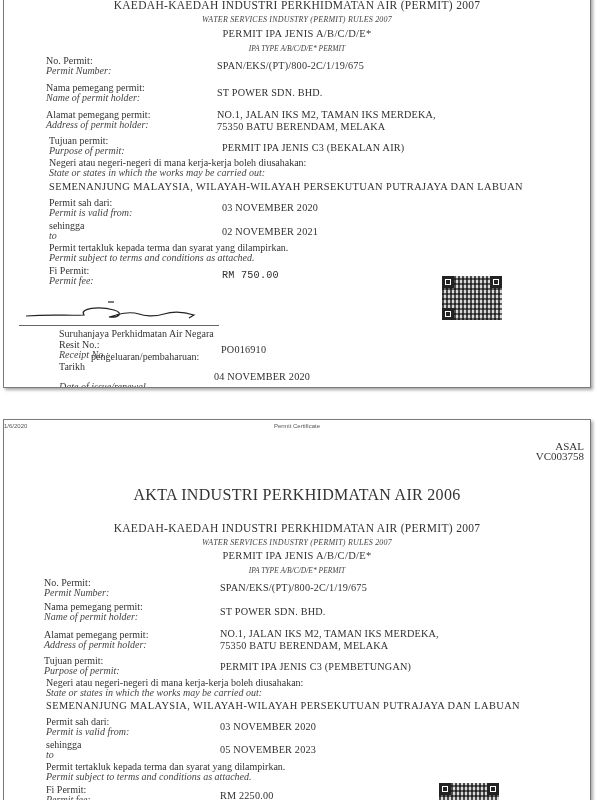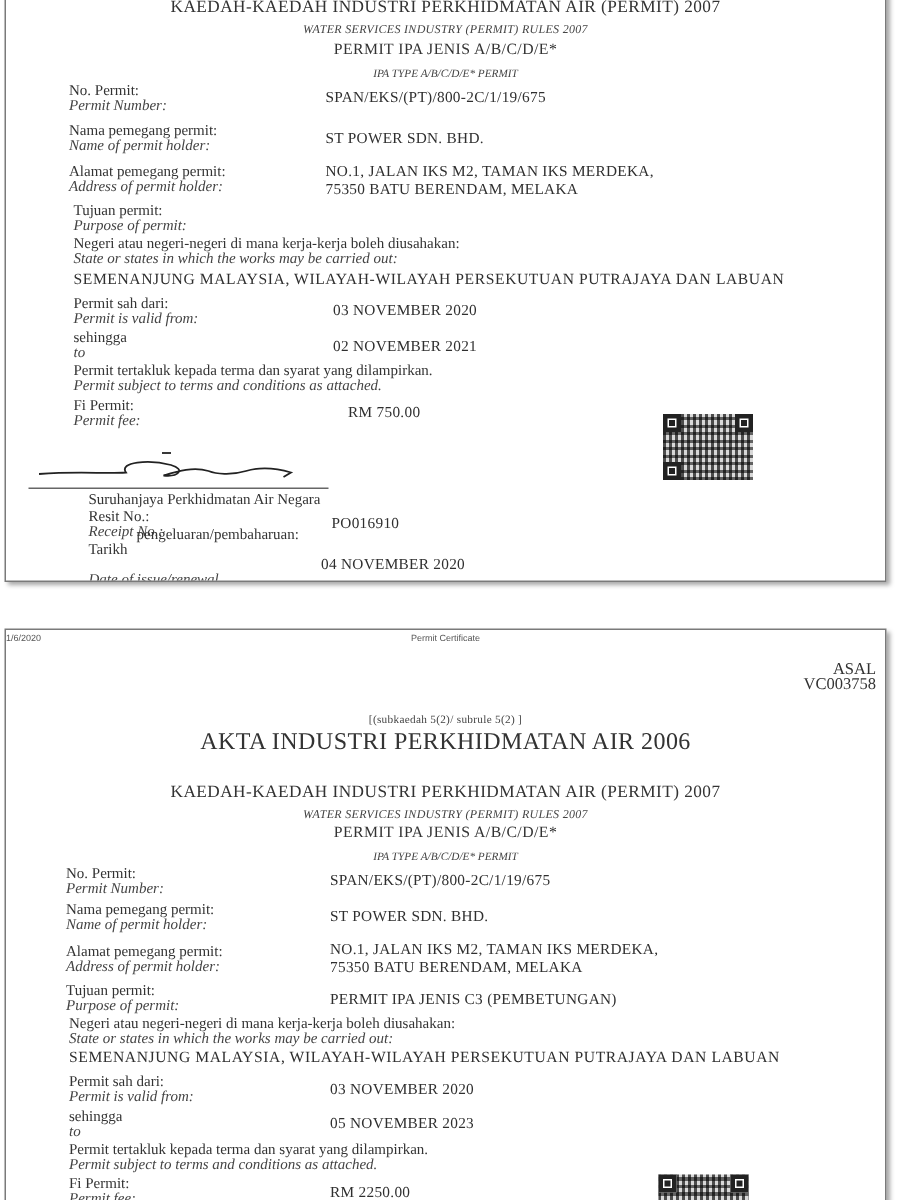--- a/index.html
+++ b/index.html
@@ -73,39 +73,40 @@
   <div class="abs lbl-en" style="left:42px; top:98px;">Name of permit holder:</div>
   <div class="abs val" style="left:213px; top:92px;">ST POWER SDN. BHD.</div>
 
   <div class="abs lbl" style="left:42px; top:115px;">Alamat pemegang permit:</div>
   <div class="abs lbl-en" style="left:42px; top:125px;">Address of permit holder:</div>
   <div class="abs val" style="left:213px; top:114px;">NO.1, JALAN IKS M2, TAMAN IKS MERDEKA,</div>
   <div class="abs val" style="left:213px; top:126px;">75350 BATU BERENDAM, MELAKA</div>
 
   <div class="abs lbl" style="left:45px; top:141px;">Tujuan permit:</div>
   <div class="abs lbl-en" style="left:45px; top:151px;">Purpose of permit:</div>
+  <div class="abs val" style="left:218px; top:147px;">PERMIT IPA JENIS C3 (BEKALAN AIR)</div>
 
   <div class="abs lbl" style="left:45px; top:163px;">Negeri atau negeri-negeri di mana kerja-kerja boleh diusahakan:</div>
   <div class="abs lbl-en" style="left:45px; top:173px;">State or states in which the works may be carried out:</div>
   <div class="abs wide" style="left:45px; top:186px;">SEMENANJUNG MALAYSIA, WILAYAH-WILAYAH PERSEKUTUAN PUTRAJAYA DAN LABUAN</div>
 
   <div class="abs lbl" style="left:45px; top:203px;">Permit sah dari:</div>
   <div class="abs lbl-en" style="left:45px; top:213px;">Permit is valid from:</div>
   <div class="abs val" style="left:218px; top:207px;">03 NOVEMBER 2020</div>
 
   <div class="abs lbl" style="left:45px; top:226px;">sehingga</div>
   <div class="abs lbl-en" style="left:45px; top:236px;">to</div>
   <div class="abs val" style="left:218px; top:231px;">02 NOVEMBER 2021</div>
 
   <div class="abs lbl" style="left:45px; top:248px;">Permit tertakluk kepada terma dan syarat yang dilampirkan.</div>
   <div class="abs lbl-en" style="left:45px; top:258px;">Permit subject to terms and conditions as attached.</div>
 
   <div class="abs lbl" style="left:45px; top:271px;">Fi Permit:</div>
   <div class="abs lbl-en" style="left:45px; top:281px;">Permit fee:</div>
-  <div class="abs val" style="left:228px; top:275px;">RM 750.00</div>
+  <div class="abs val" style="left:218px; top:275px;font-family:Liberation Mono, monospace;">RM 750.00</div>
 
   <div class="qr" style="left:438px; top:281px;">
     <div class="finder f1"></div>
       <div class="finder f2"></div>
       <div class="finder f3"></div>
   </div>
 
   <svg class="sig" style="top:299px;" viewBox="0 0 190 30">
     <path d="M2 22 C30 20, 45 22, 60 21 C55 14, 75 12, 90 16 C100 19, 95 24, 85 23 C95 20, 105 17, 115 20 C120 22, 130 23, 140 20 C150 17, 160 18, 170 21 L165 24" fill="none" stroke="#222" stroke-width="1.2"></path>
     <path d="M84 8 L90 8" stroke="#222" stroke-width="1.2"></path>
@@ -124,21 +125,20 @@
   <div class="abs val" style="left:210px; top:376px;text-align:center;">04 NOVEMBER 2020</div>
 </div>
 
 <div class="page" id="page2">
   <div class="abs tiny-sans" style="left:0px; top:3px;">1/6/2020</div>
   <div class="abs center tiny-sans" style="top:3px;">Permit Certificate</div>
 
   <div class="abs asal" style="top:21px;">ASAL</div>
   <div class="abs asal" style="top:31px;">VC003758</div>
 
-  <div class="abs center h-sub" style="top:55px; font-style:normal; font-size:7.5px;">[(subkaedah 5(2)/ subrule 5(2) ]</div>
   <div class="abs center h-main" style="top:66px; font-size:16px;">AKTA INDUSTRI PERKHIDMATAN AIR 2006</div>
 
   <div class="abs center h-main" style="top:102px;">KAEDAH-KAEDAH INDUSTRI PERKHIDMATAN AIR (PERMIT) 2007</div>
   <div class="abs center h-sub" style="top:118px;">WATER SERVICES INDUSTRY (PERMIT) RULES 2007</div>
   <div class="abs center h-permit" style="top:130px;">PERMIT IPA JENIS A/B/C/D/E*</div>
   <div class="abs center h-permit-en" style="top:146px;">IPA TYPE A/B/C/D/E* PERMIT</div>
 
   <div class="abs lbl" style="left:40px; top:158px;">No. Permit:</div>
   <div class="abs lbl-en" style="left:40px; top:168px;">Permit Number:</div>
   <div class="abs val" style="left:216px; top:162px;">SPAN/EKS/(PT)/800-2C/1/19/675</div>

